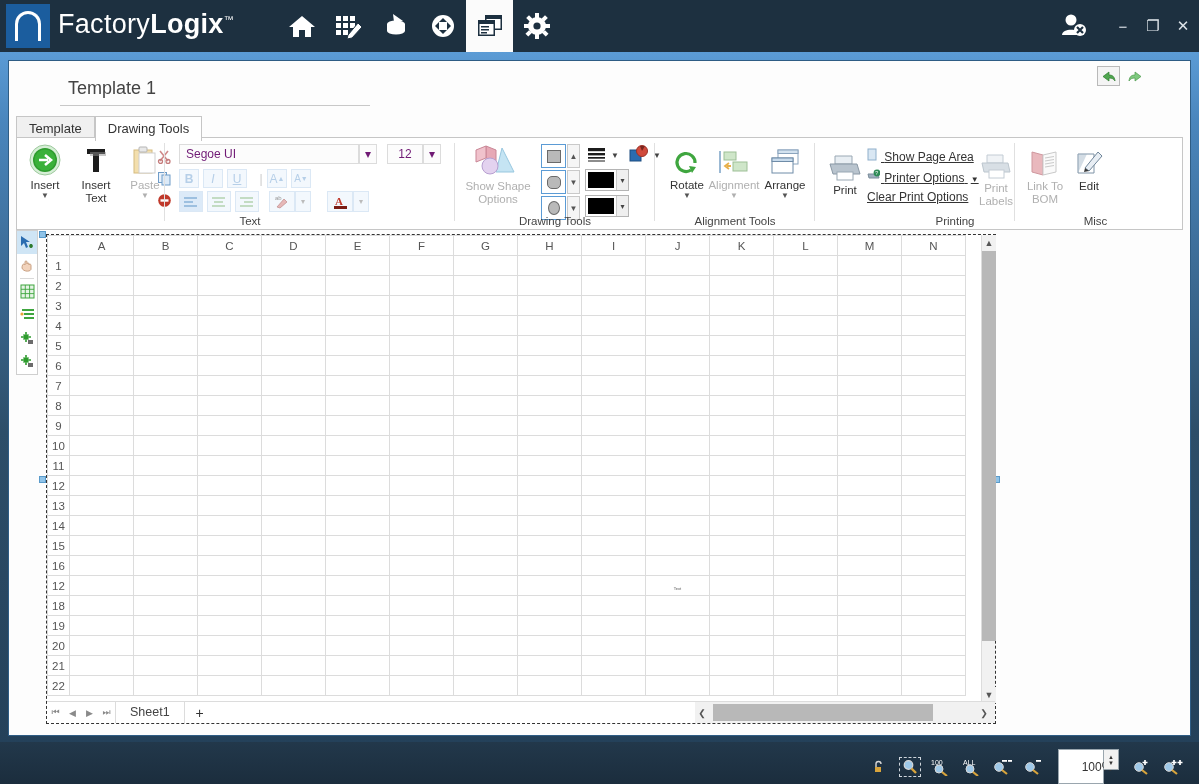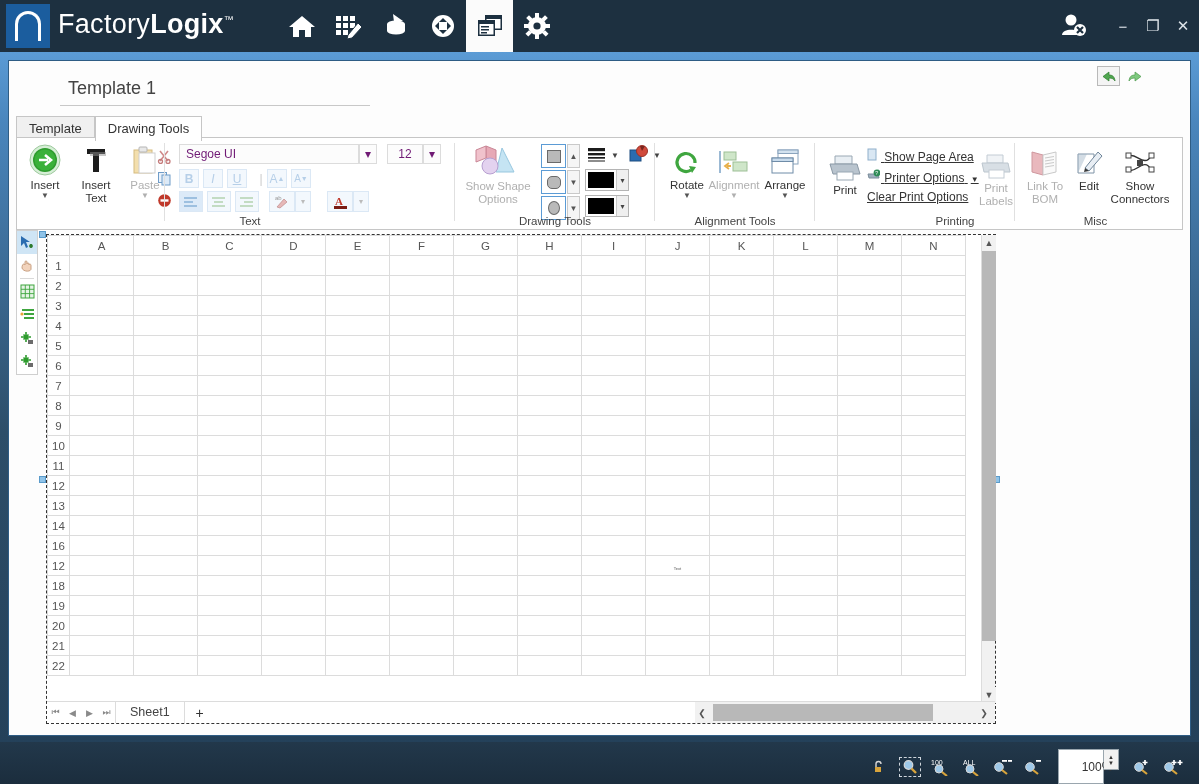--- a/index.html
+++ b/index.html
@@ -525,39 +525,20 @@
       <div class="ico">
         <svg width="30" height="30" viewBox="0 0 30 30">
           <path d="M4 6 L20 6 L20 25 L4 25 Z" fill="#fff" stroke="#7f93a6"></path>
           <path d="M4 25 L4 6 L13 6 Z" fill="#9fb4c6" opacity=".45"></path>
           <path d="M11 20 L24 4 L28 8 L15 23 Z" fill="#e8eef4" stroke="#6f8599"></path>
           <path d="M11 20 L15 23 L10 24 Z" fill="#3a3a3a"></path>
         </svg>
       </div>
       <div class="lbl">Edit</div>
     </div>
-    <div class="bigbtn" style="left:93px;top:6px;width:64px;">
-      <div class="ico">
-        <svg width="34" height="30" viewBox="0 0 34 30">
-          <path d="M6 8 C12 4 22 20 28 8" fill="none" stroke="#333" stroke-width="1.4"></path>
-          <path d="M6 22 C12 26 22 8 28 22" fill="none" stroke="#333" stroke-width="1.4"></path>
-          <g fill="#fff" stroke="#444">
-              <rect x="3" y="5" width="5" height="5"></rect>
-              <rect x="26" y="5" width="5" height="5"></rect>
-              <rect x="3" y="19" width="5" height="5"></rect>
-              <rect x="26" y="19" width="5" height="5"></rect>
-            </g>
-          <rect x="14" y="12" width="6" height="6" fill="#444"></rect>
-        </svg>
-      </div>
-      <div class="lbl">
-        <span>Show</span><br>
-        <span>Connectors</span>
-      </div>
-    </div>
     <div class="glabel" style="left:-4px;">Misc</div>
   </div>
 </div>
 
 <div class="vtoolbar">
   <div class="vtool sel">
     <svg width="16" height="16" viewBox="0 0 16 16">
         <path d="M2 1 L2 11 L5 8 L7 13 L9 12 L7 7 L11 7 Z" fill="#2b6cb0"></path>
         <path d="M10 11 L14 11 M12 9 L12 13 M10.7 9.7 L13.3 12.3 M13.3 9.7 L10.7 12.3" stroke="#2d7a2d" stroke-width="1.2"></path>
       </svg>
@@ -856,20 +837,37 @@
           <td></td>
           <td></td>
           <td></td>
           <td></td>
           <td></td>
           <td></td>
           <td></td>
           <td></td>
         </tr>
         <tr>
+          <th class="rh">15</th>
+          <td></td>
+          <td></td>
+          <td></td>
+          <td></td>
+          <td></td>
+          <td></td>
+          <td></td>
+          <td></td>
+          <td></td>
+          <td></td>
+          <td></td>
+          <td></td>
+          <td></td>
+          <td></td>
+        </tr>
+        <tr>
           <th class="rh">16</th>
           <td></td>
           <td></td>
           <td></td>
           <td></td>
           <td></td>
           <td></td>
           <td></td>
           <td></td>
           <td></td>

